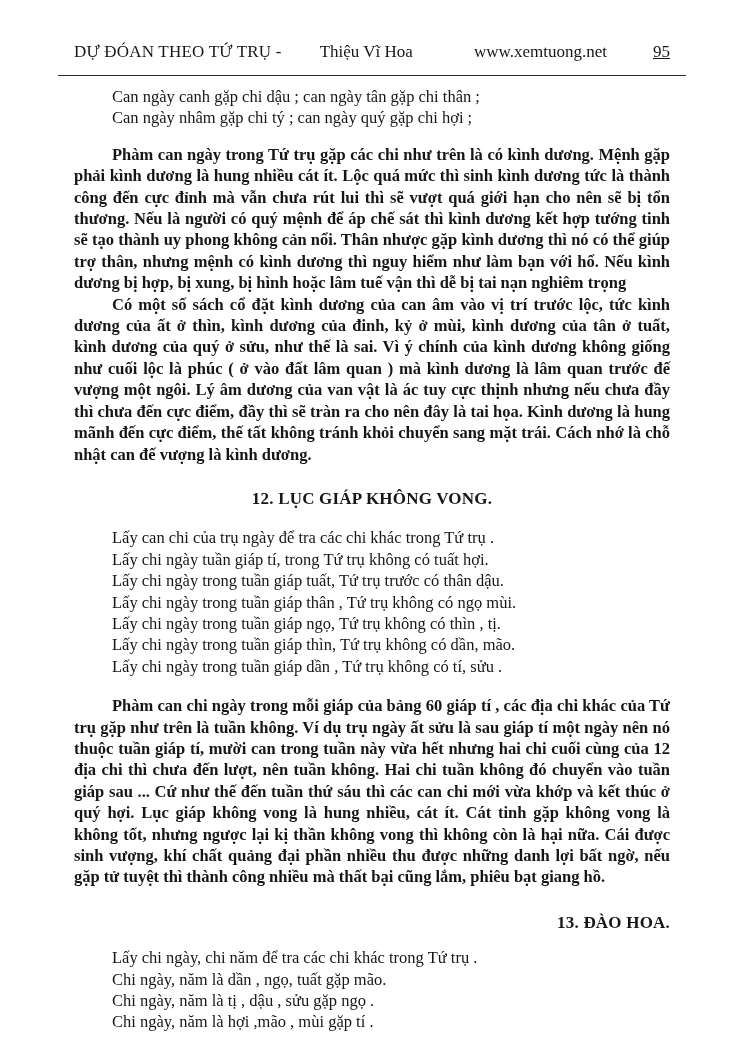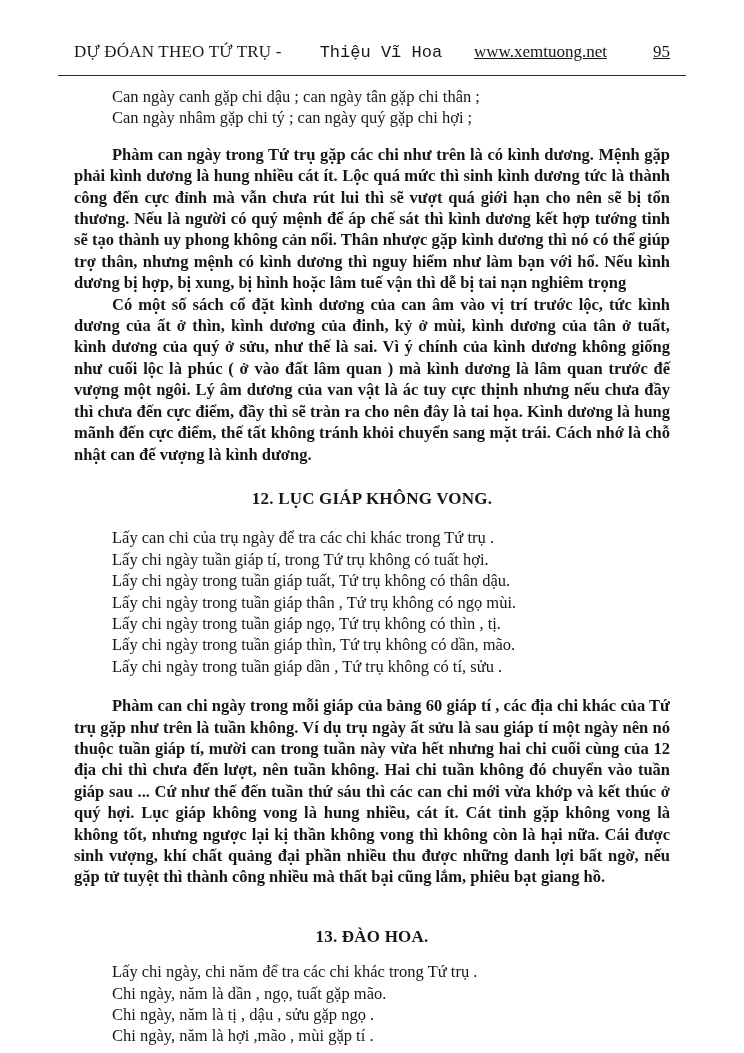--- a/index.html
+++ b/index.html
@@ -18,24 +18,23 @@
     color: #161616;
     overflow: hidden;
   }
   .header-row {
     display: flex;
     align-items: baseline;
     font-size: 17px;
     white-space: nowrap;
   }
   .header-title { letter-spacing: 0.2px; }
-  .header-author { margin-left: 38px; font-family: Liberation Mono, monospace; }
+  .header-author { margin-left: 38px; }
   .header-website {
     margin-left: auto;
-    text-decoration: underline;
     color: #161616;
   }
   .header-pagenum { margin-left: 46px; text-decoration: underline; }
   .header-rule {
     border: none;
     border-top: 1.6px solid #2a2a2a;
     margin: 13px -16px 0 -16px;
   }
   .content {
     margin-top: 10px;
@@ -51,21 +50,21 @@
     font-weight: bold;
   }
   .para-gap { margin-top: 15px; }
   .section-heading {
     text-align: center;
     font-weight: bold;
     font-size: 17px;
     margin: 23px 0 18px 0;
     letter-spacing: 0.2px;
   }
-  .section-heading-13 { margin-top: 38px; margin-bottom: 14px; }
+  .section-heading-13 { margin-top: 24px; margin-bottom: 14px; text-align: right; }
   .list-gap { margin-top: 18px; }
 </style>
 </head>
 <body>
 
 <div class="page">
 
   <div class="header-row">
     <span class="header-title">DỰ ĐÓAN THEO TỨ TRỤ -</span>
     <span class="header-author">Thiệu Vĩ  Hoa</span>
@@ -82,21 +81,21 @@
     </div>
 
     <p class="para para-gap">Phàm can ngày trong Tứ trụ gặp các chi như trên là có kình dương. Mệnh gặp phải kình dương là hung nhiều cát ít. Lộc quá mức thì sinh kình dương tức là thành công đến cực đỉnh mà vẫn chưa rút lui thì sẽ vượt quá giới hạn cho nên sẽ bị tổn thương. Nếu là người  có quý mệnh để áp chế sát thì kình dương kết hợp tướng tinh sẽ tạo thành uy phong không cản nổi. Thân nhược gặp kình dương  thì nó có thể giúp trợ thân, nhưng mệnh có kình dương thì nguy hiểm như làm bạn với hổ. Nếu kình dương bị hợp, bị xung, bị hình hoặc lâm tuế vận thì dễ bị tai nạn nghiêm trọng</p>
     <p class="para">Có một số sách cổ đặt kình dương của can âm vào vị trí trước lộc, tức kình dương của ất ở thìn, kình  dương của đinh, kỷ ở mùi, kình dương của tân ở tuất, kình dương của quý ở sửu, như thế là sai. Vì ý chính của kình dương không giống như cuối lộc là phúc ( ở vào đất lâm quan ) mà kình dương là lâm quan trước đế vượng một ngôi. Lý âm dương của van vật là ác tuy cực thịnh nhưng nếu chưa đầy thì chưa đến cực điểm, đầy thì sẽ tràn ra cho nên đây là tai họa. Kình dương là hung mãnh đến cực điểm, thế tất không tránh khỏi chuyển sang mặt trái. Cách nhớ là chỗ nhật can đế vượng là kình dương.</p>
 
     <div class="section-heading">12. LỤC GIÁP KHÔNG VONG.</div>
 
     <div class="rule-block">
       <div class="rule-line">Lấy can chi của trụ ngày để tra các chi khác trong Tứ trụ .</div>
       <div class="rule-line">Lấy chi ngày tuần giáp tí, trong Tứ trụ không có tuất hợi.</div>
-      <div class="rule-line">Lấy chi ngày trong tuần giáp tuất,  Tứ trụ không có thân dậu.</div>
+      <div class="rule-line">Lấy chi ngày trong tuần giáp tuất,  Tứ trụ trước có thân dậu.</div>
       <div class="rule-line">Lấy chi ngày trong tuần giáp thân ,  Tứ trụ không có ngọ mùi.</div>
       <div class="rule-line">Lấy chi ngày trong tuần giáp ngọ, Tứ trụ không có thìn , tị.</div>
       <div class="rule-line">Lấy chi ngày trong tuần giáp thìn, Tứ trụ không có dần, mão.</div>
       <div class="rule-line">Lấy chi ngày trong tuần giáp dần ,  Tứ trụ không có tí, sửu .</div>
     </div>
 
     <p class="para list-gap">Phàm can chi ngày trong mỗi giáp của bảng 60 giáp tí , các địa chi khác của Tứ trụ gặp như trên là tuần không. Ví dụ trụ ngày ất sửu là sau giáp tí một ngày nên nó thuộc tuần giáp tí, mười can trong tuần này vừa hết nhưng hai chi cuối cùng  của 12 địa chi thì chưa đến lượt, nên tuần không. Hai chi tuần không đó chuyển vào tuần giáp sau ... Cứ như thế đến tuần thứ sáu thì các can chi mới vừa khớp và kết thúc ở quý hợi. Lục giáp không vong là hung nhiều, cát ít. Cát tinh gặp không vong là không tốt, nhưng ngược lại kị thần không vong thì không còn là hại nữa. Cái được sinh vượng, khí chất quảng đại phần nhiều thu được những danh lợi bất ngờ, nếu gặp tử tuyệt thì thành công nhiều mà thất bại cũng lắm, phiêu bạt giang hồ.</p>
 
     <div class="section-heading section-heading-13">13. ĐÀO HOA.</div>
 

